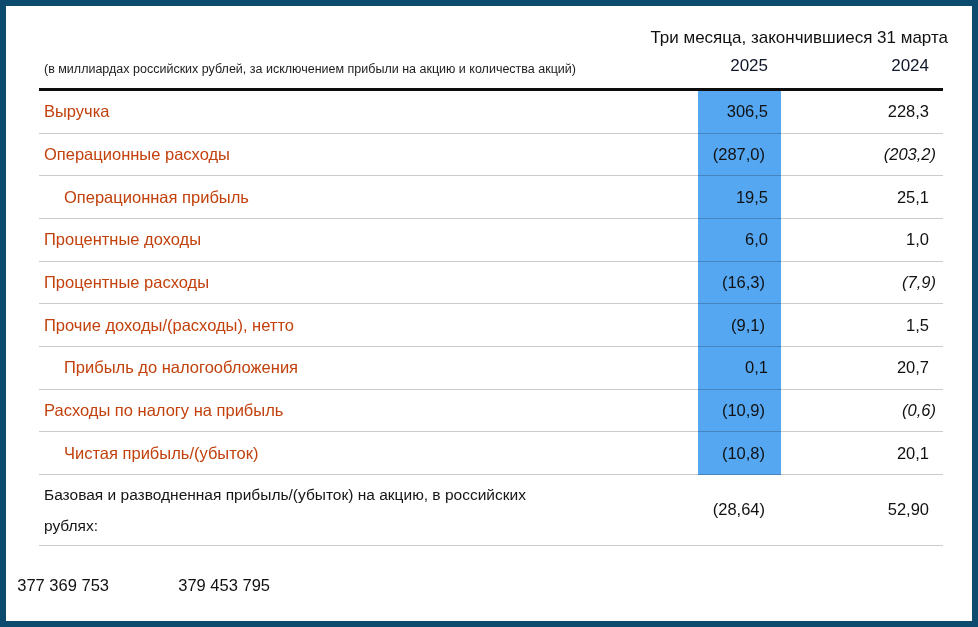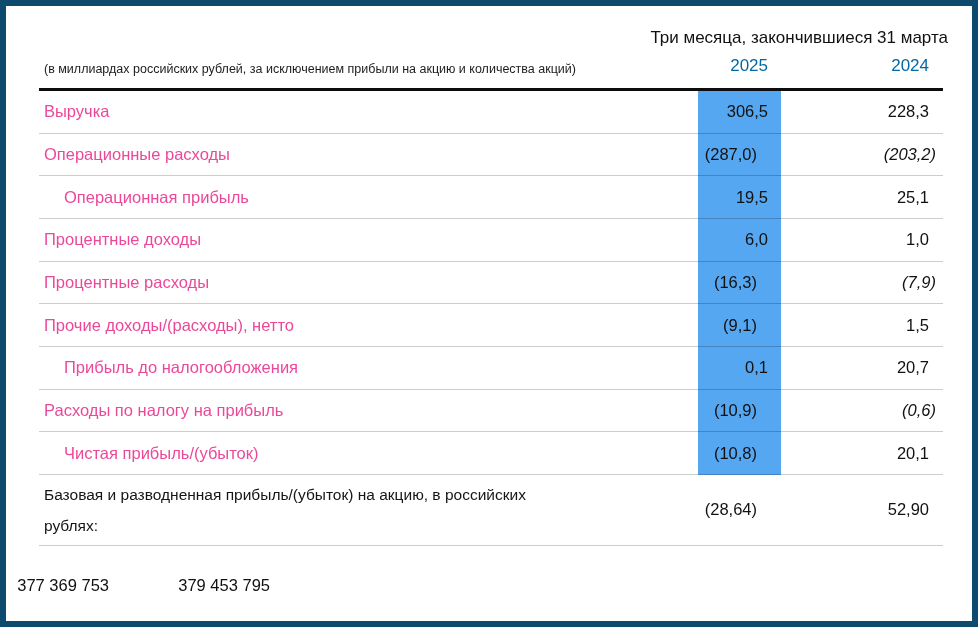--- a/index.html
+++ b/index.html
@@ -40,37 +40,37 @@
     position:absolute;left:33px;top:85px;width:904px;z-index:1;
   }
   .row{
     display:flex;align-items:center;box-sizing:border-box;
     border-bottom:1px solid rgba(0,0,0,0.20);
   }
   .r-main{height:42.67px;}
   .r-foot1{height:71px;}
   .r-foot2{height:79px;border-bottom:none;}
   .label{
-    flex:1;font-size:16.5px;padding-left:5px;color:#ec4899;
+    flex:1;font-size:16.5px;padding-left:5px;color:#c2410c;
   }
   .label.indent{padding-left:25px;}
   .foot-label{
     flex:1;font-size:15.5px;line-height:31px;padding-left:5px;
     white-space:pre-wrap;color:#151515;
   }
   .num{
     display:flex;justify-content:flex-end;align-items:center;
     box-sizing:border-box;font-size:16.5px;color:#111;
   }
   .num span{white-space:nowrap;}
   .c2025{width:83px;padding-right:13px;}
   .c2024{width:162px;padding-right:14px;}
-  .c2025.paren{padding-right:24px;}
+  .c2025.paren{padding-right:16px;}
   .c2024.paren{padding-right:7px;font-style:italic;}
-  .year-row .num{font-size:17px;color:#0369a1;}
+  .year-row .num{font-size:17px;color:#0f172a;}
 </style>
 </head>
 <body>
 
 <div class="frame">
 
   <div class="period-title">Три месяца, закончившиеся 31 марта</div>
 
   <div class="unit-note">(в миллиардах российских рублей, за исключением прибыли на акцию и количества акций)</div>
 

